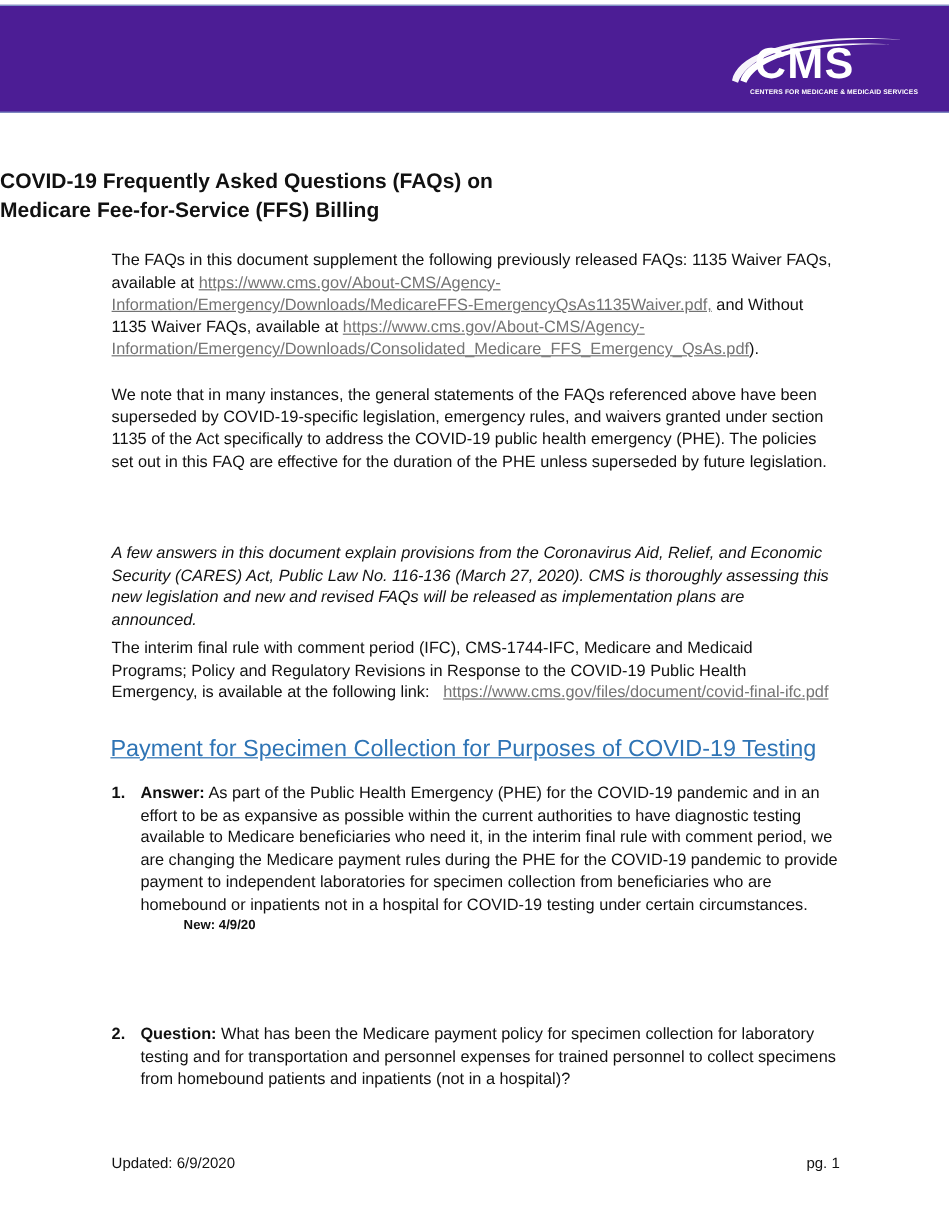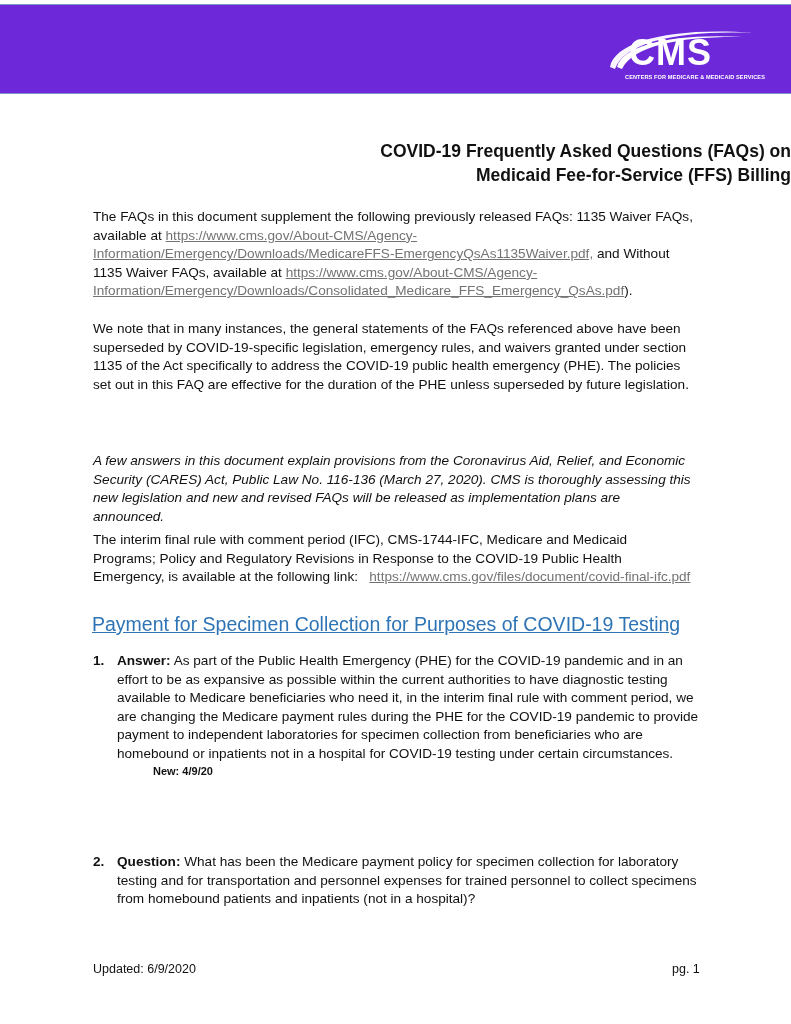--- a/index.html
+++ b/index.html
@@ -1,39 +1,39 @@
 <!DOCTYPE html>
 <html><head>
 <meta charset="utf-8">
 <style>
   * { margin: 0; padding: 0; box-sizing: border-box; }
   html, body { width: 791px; height: 1024px; background: #ffffff; overflow: hidden; }
   body { position: relative; font-family: "Liberation Sans", "DejaVu Sans", sans-serif; color: #111111; }
 
   .banner {
     position: absolute; left: 0; top: 4px; width: 791px; height: 90px;
-    background: #6d28d9;
+    background: #4c1d95;
     border-top: 1px solid #7f95c6; border-bottom: 1px solid #7f95c6;
   }
   .logo {
     position: absolute; left: 603px; top: 22px; width: 160px; height: 56px;
   }
   .logo-word {
     position: absolute; left: 26px; top: 6px;
     font-family: "Liberation Sans", sans-serif; font-weight: bold;
     font-size: 36px; letter-spacing: 1px; color: #ffffff; line-height: 40px;
   }
   .logo-sub {
     position: absolute; left: 22px; top: 47px; white-space: nowrap;
     font-size: 5.6px; color: #ffffff; letter-spacing: 0.1px; font-weight: bold;
   }
   .logo-swoosh { position: absolute; left: 0; top: 0; }
 
   .title {
-    position: absolute; left: 0; top: 139px; width: 791px; text-align: right;
+    position: absolute; left: 0; top: 139px; width: 791px; text-align: left;
     font-weight: bold; font-size: 17.5px; line-height: 24px; color: #111;
   }
 
   .para {
     position: absolute; left: 93px; width: 600px;
     font-size: 13.6px; line-height: 18.6px; color: #111;
   }
   .para a, .link { color: #737373; text-decoration: underline; }
 
   .section-heading {
@@ -63,21 +63,21 @@
       <path d="M14 40 C 20 18, 70 6, 140 10 C 80 9, 30 18, 19 42 Z" fill="#ffffff"></path>
       <path d="M7 40 C 12 14, 70 0, 150 6 C 80 3, 22 14, 12 42 Z" fill="#ffffff" opacity="0.95"></path>
     </svg>
     <div class="logo-word">CMS</div>
     <div class="logo-sub">CENTERS FOR MEDICARE &amp; MEDICAID SERVICES</div>
   </div>
 </div>
 
 <div class="title">
   <div>COVID-19 Frequently Asked Questions (FAQs) on</div>
-  <div>Medicaid Fee-for-Service (FFS) Billing</div>
+  <div>Medicare Fee-for-Service (FFS) Billing</div>
 </div>
 
 <div class="para" style="top:208px;">
   <span>The FAQs in this document supplement the following previously released FAQs: 1135 Waiver FAQs, available at </span><a class="link">https://www.cms.gov/About-CMS/Agency-Information/Emergency/Downloads/MedicareFFS-EmergencyQsAs1135Waiver.pdf,</a><span> and Without 1135 Waiver FAQs, available at </span><a class="link">https://www.cms.gov/About-CMS/Agency-Information/Emergency/Downloads/Consolidated_Medicare_FFS_Emergency_QsAs.pdf</a><span>).</span>
 </div>
 
 <div class="para" style="top:320px;">We note that in many instances, the general statements of the FAQs referenced above have been superseded by COVID-19-specific legislation, emergency rules, and waivers granted under section 1135 of the Act specifically to address the COVID-19 public health emergency (PHE). The policies set out in this FAQ are effective for the duration of the PHE unless superseded by future legislation.</div>
 
 <div class="para" style="top:452px;font-style:italic;">A few answers in this document explain provisions from the Coronavirus Aid, Relief, and Economic Security (CARES) Act, Public Law No. 116-136 (March 27, 2020). CMS is thoroughly assessing this new legislation and new and revised FAQs will be released as implementation plans are announced.</div>
 

